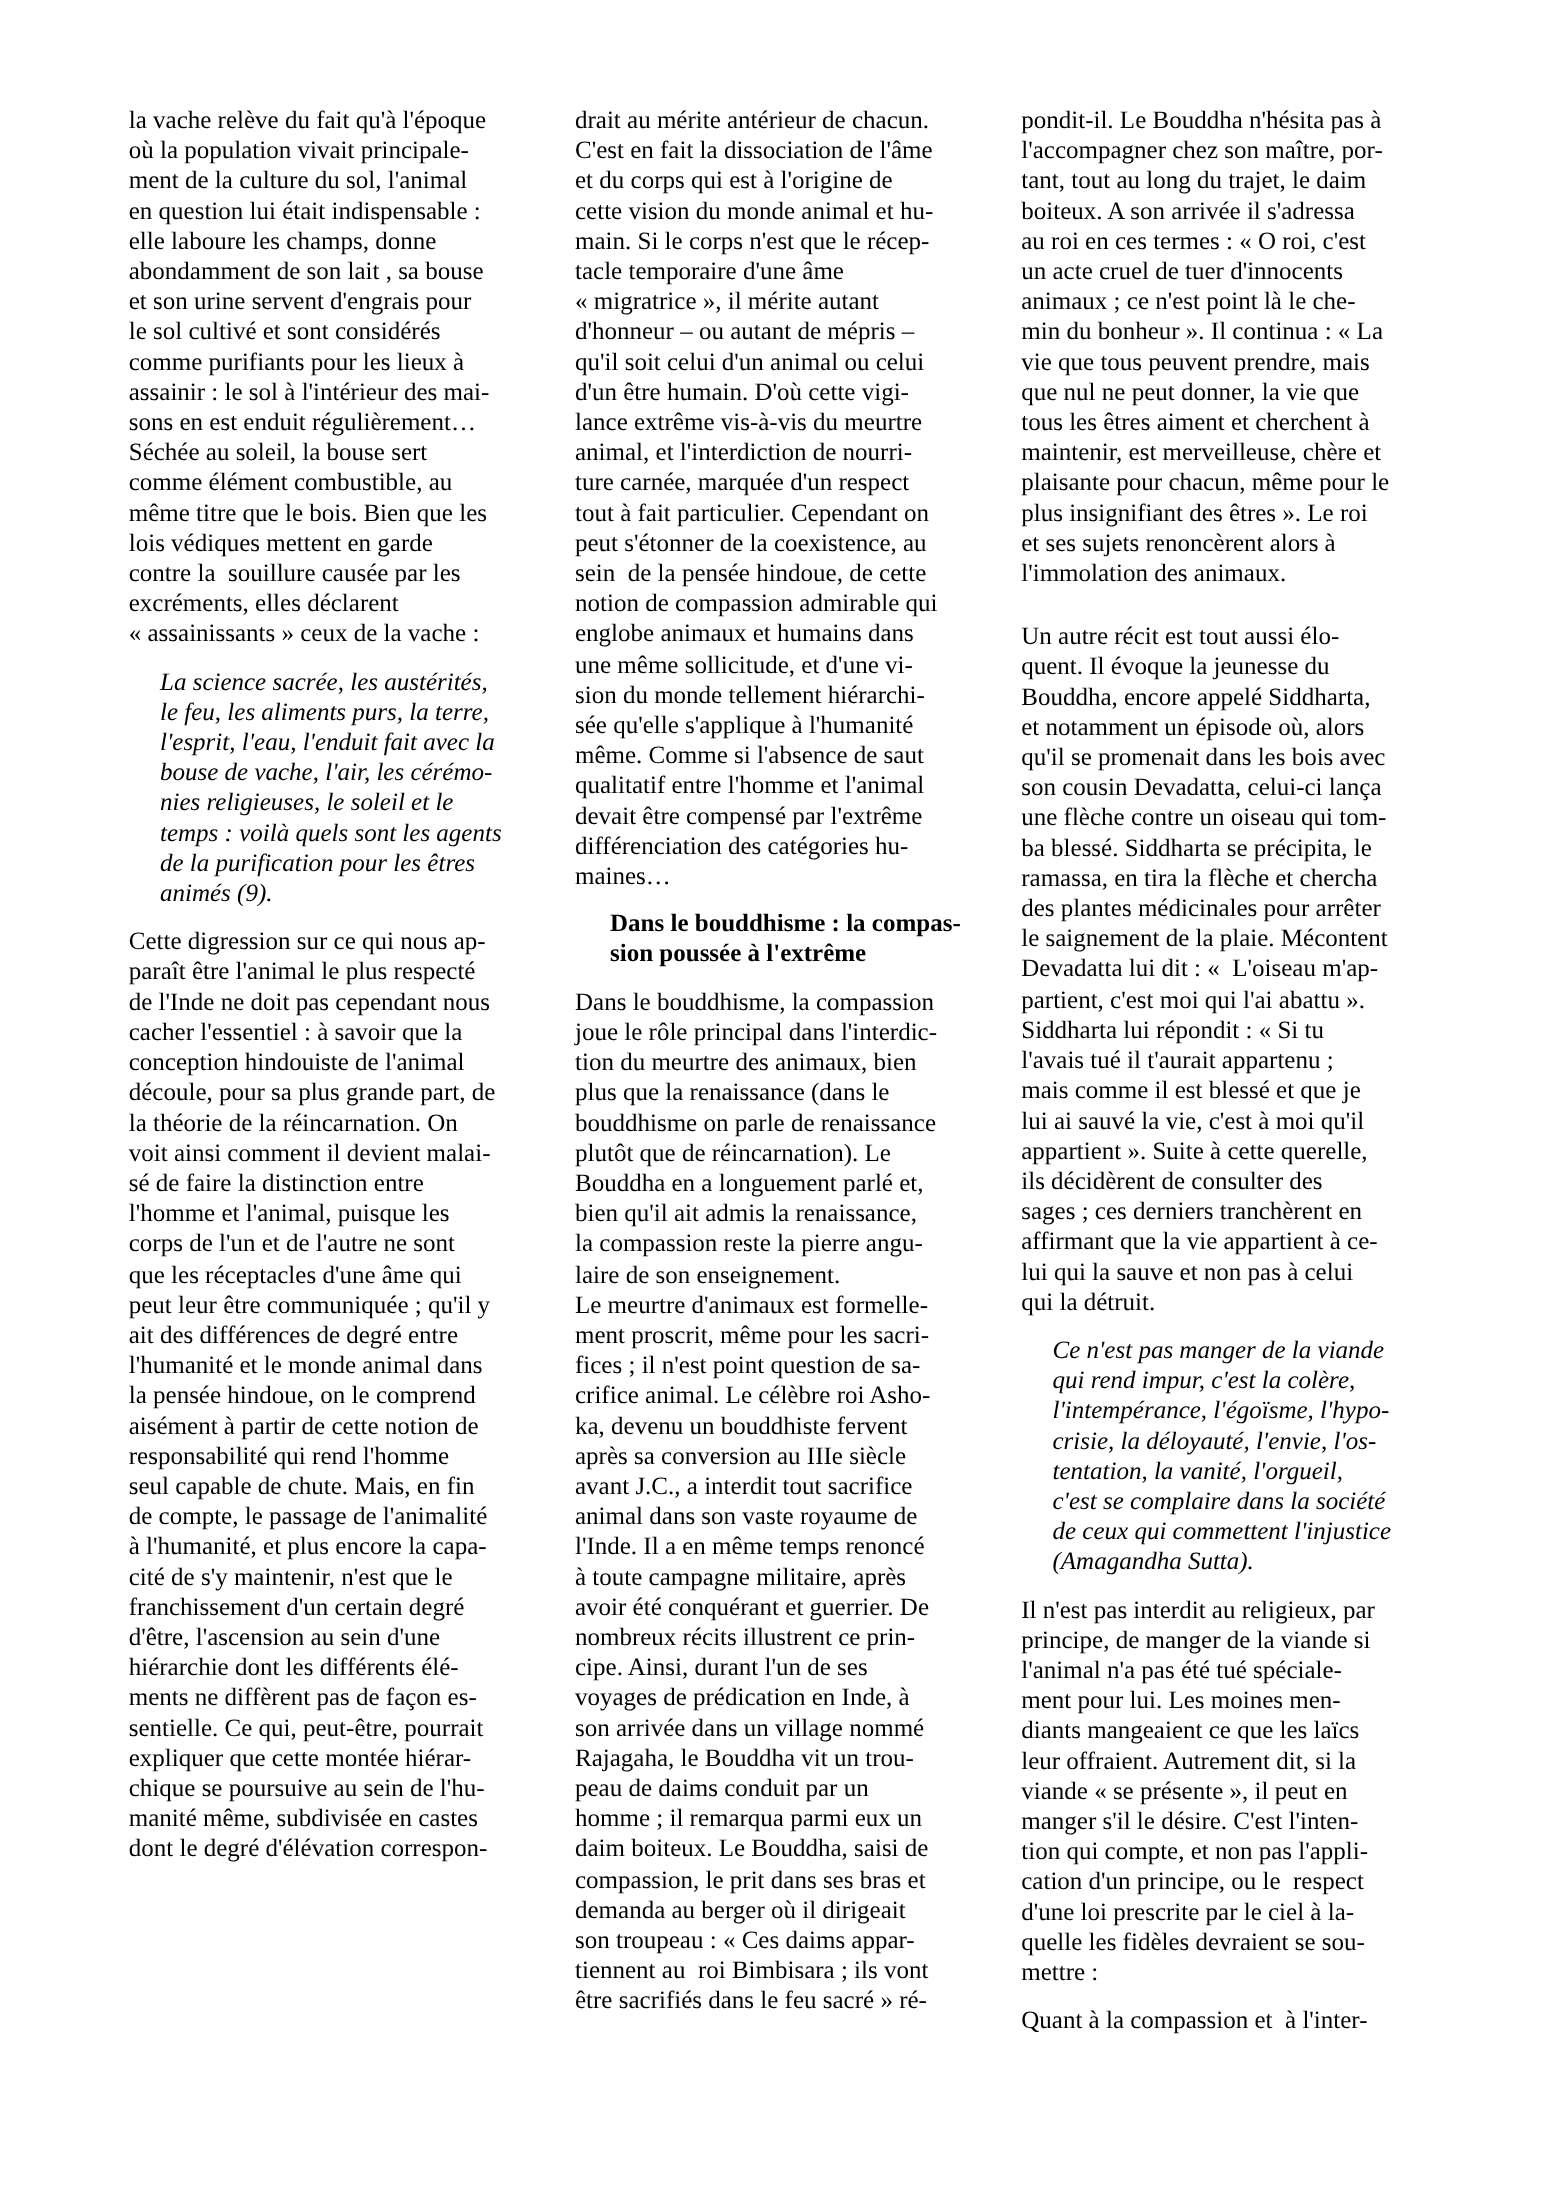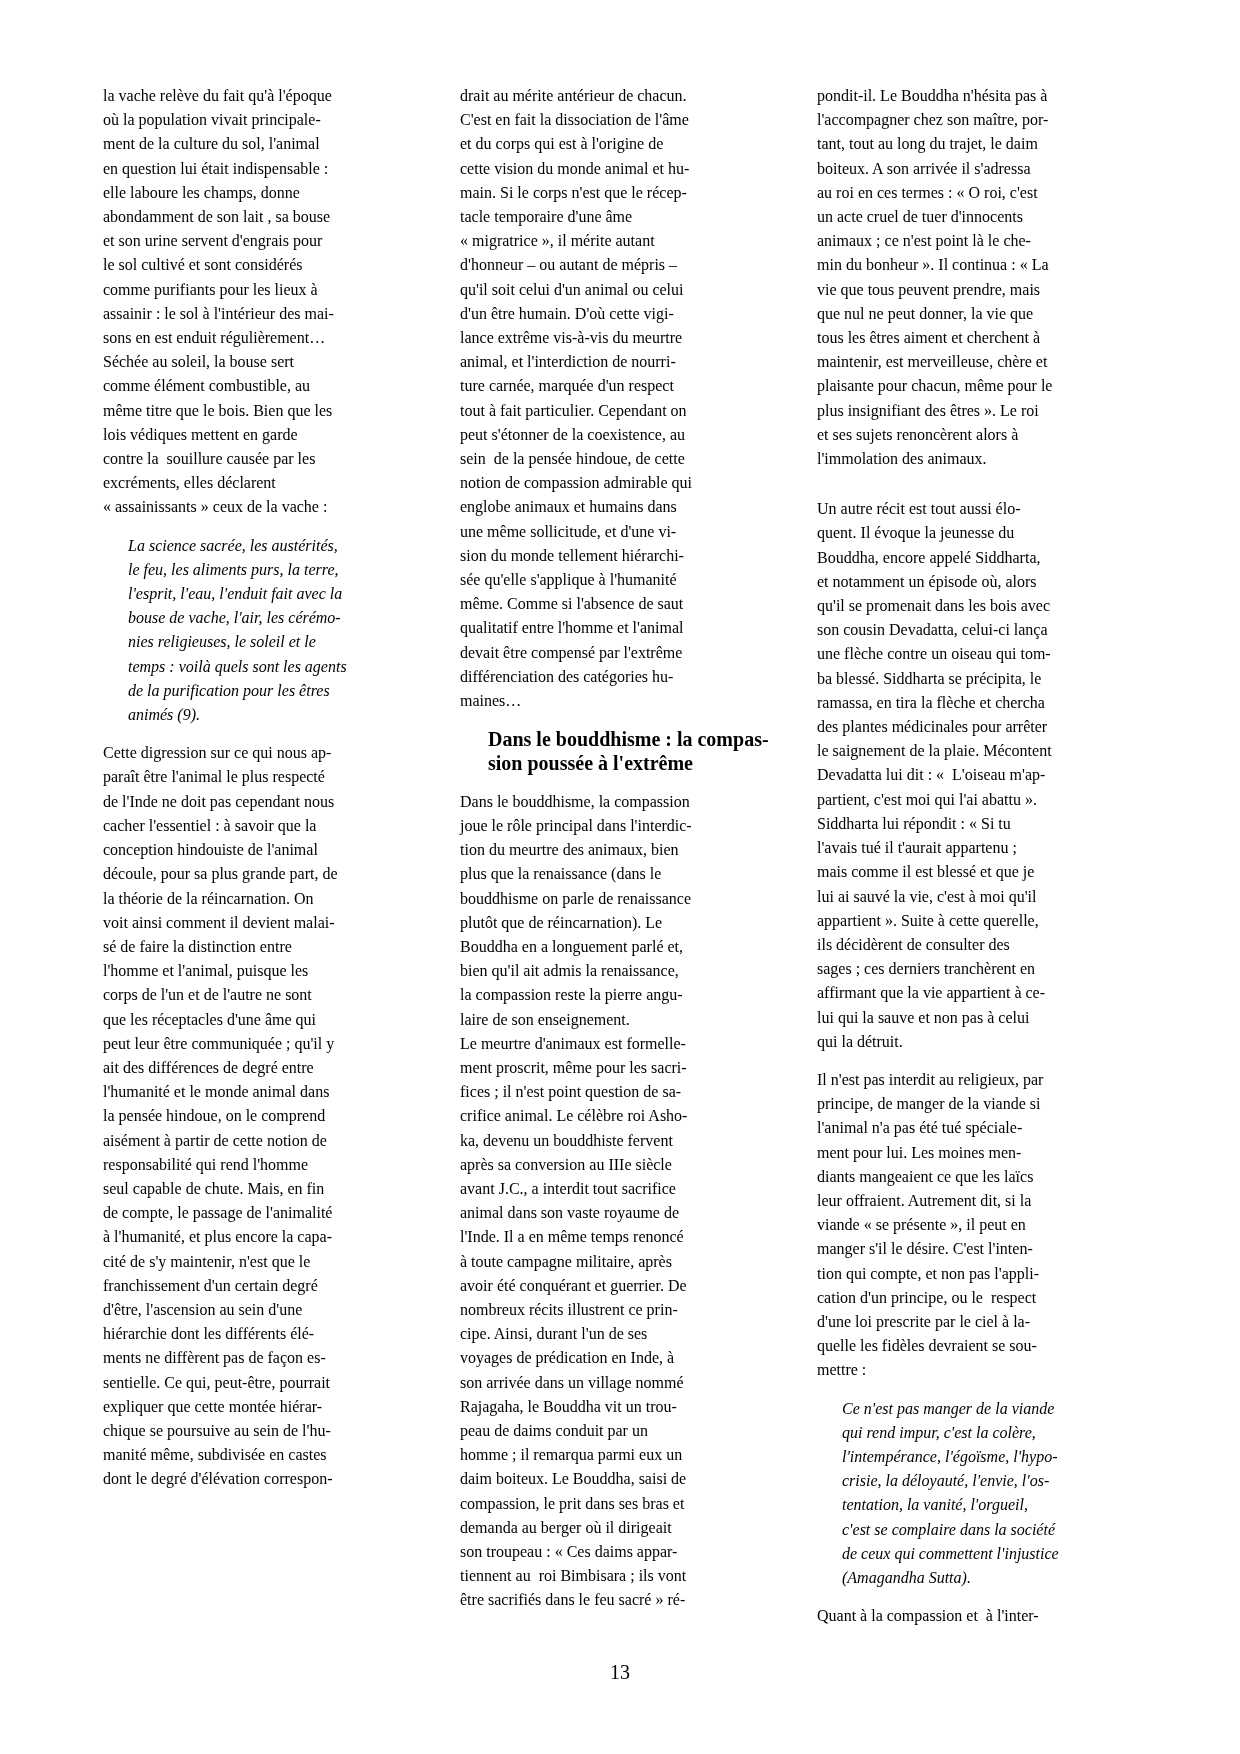--- a/index.html
+++ b/index.html
@@ -23,21 +23,21 @@
     display: flex;
     gap: 26px;
     align-items: flex-start;
   }
   .column {
     flex: 0 0 331px;
     width: 331px;
   }
   .block {
     margin: 0;
-    font-size: 16px;
+    font-size: 20px;
     line-height: 24.2px;
     white-space: pre;
     letter-spacing: 0;
   }
   .block + .block { margin-top: 14px; }
   .block.gap-large { margin-top: 26px; }
   .quote {
     font-style: italic;
     padding-left: 25px;
   }
@@ -217,38 +217,37 @@
 Siddharta lui répondit : « Si tu
 l'avais tué il t'aurait appartenu ;
 mais comme il est blessé et que je
 lui ai sauvé la vie, c'est à moi qu'il
 appartient ». Suite à cette querelle,
 ils décidèrent de consulter des
 sages ; ces derniers tranchèrent en
 affirmant que la vie appartient à ce-
 lui qui la sauve et non pas à celui
 qui la détruit.</p>
+        <p class="block quote">Ce n'est pas manger de la viande
+qui rend impur, c'est la colère,
+l'intempérance, l'égoïsme, l'hypo-
+crisie, la déloyauté, l'envie, l'os-
+tentation, la vanité, l'orgueil,
+c'est se complaire dans la société
+de ceux qui commettent l'injustice
+(Amagandha Sutta).</p>
         <p class="block paragraph">Il n'est pas interdit au religieux, par
 principe, de manger de la viande si
 l'animal n'a pas été tué spéciale-
 ment pour lui. Les moines men-
 diants mangeaient ce que les laïcs
 leur offraient. Autrement dit, si la
 viande « se présente », il peut en
 manger s'il le désire. C'est l'inten-
 tion qui compte, et non pas l'appli-
 cation d'un principe, ou le  respect
 d'une loi prescrite par le ciel à la-
 quelle les fidèles devraient se sou-
 mettre :</p>
-        <p class="block quote">Ce n'est pas manger de la viande
-qui rend impur, c'est la colère,
-l'intempérance, l'égoïsme, l'hypo-
-crisie, la déloyauté, l'envie, l'os-
-tentation, la vanité, l'orgueil,
-c'est se complaire dans la société
-de ceux qui commettent l'injustice
-(Amagandha Sutta).</p>
         <p class="block paragraph">Quant à la compassion et  à l'inter-</p>
       </div>
     </main>
-  <div class="page-number">13</div>
 </div>
 
 </body></html>

